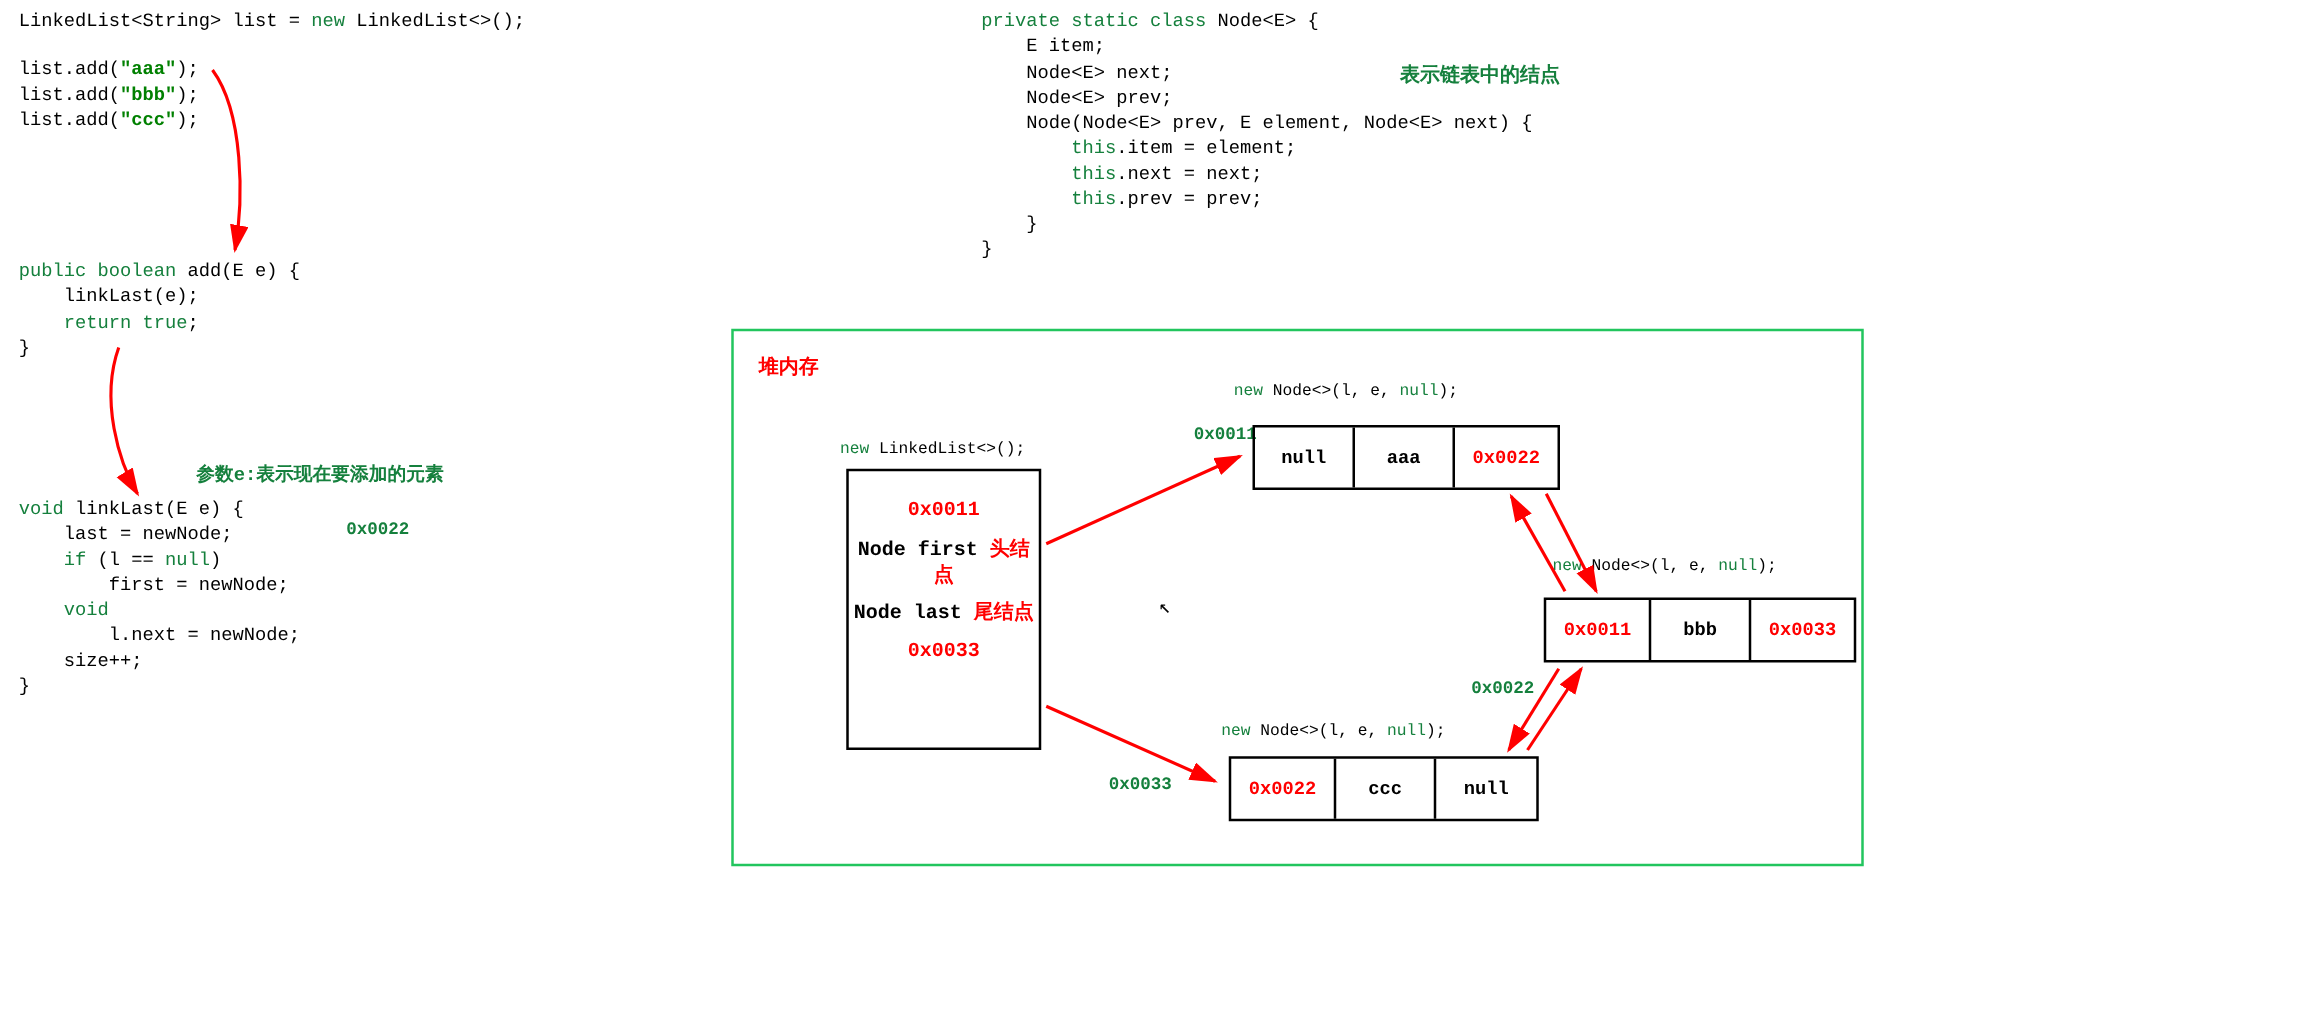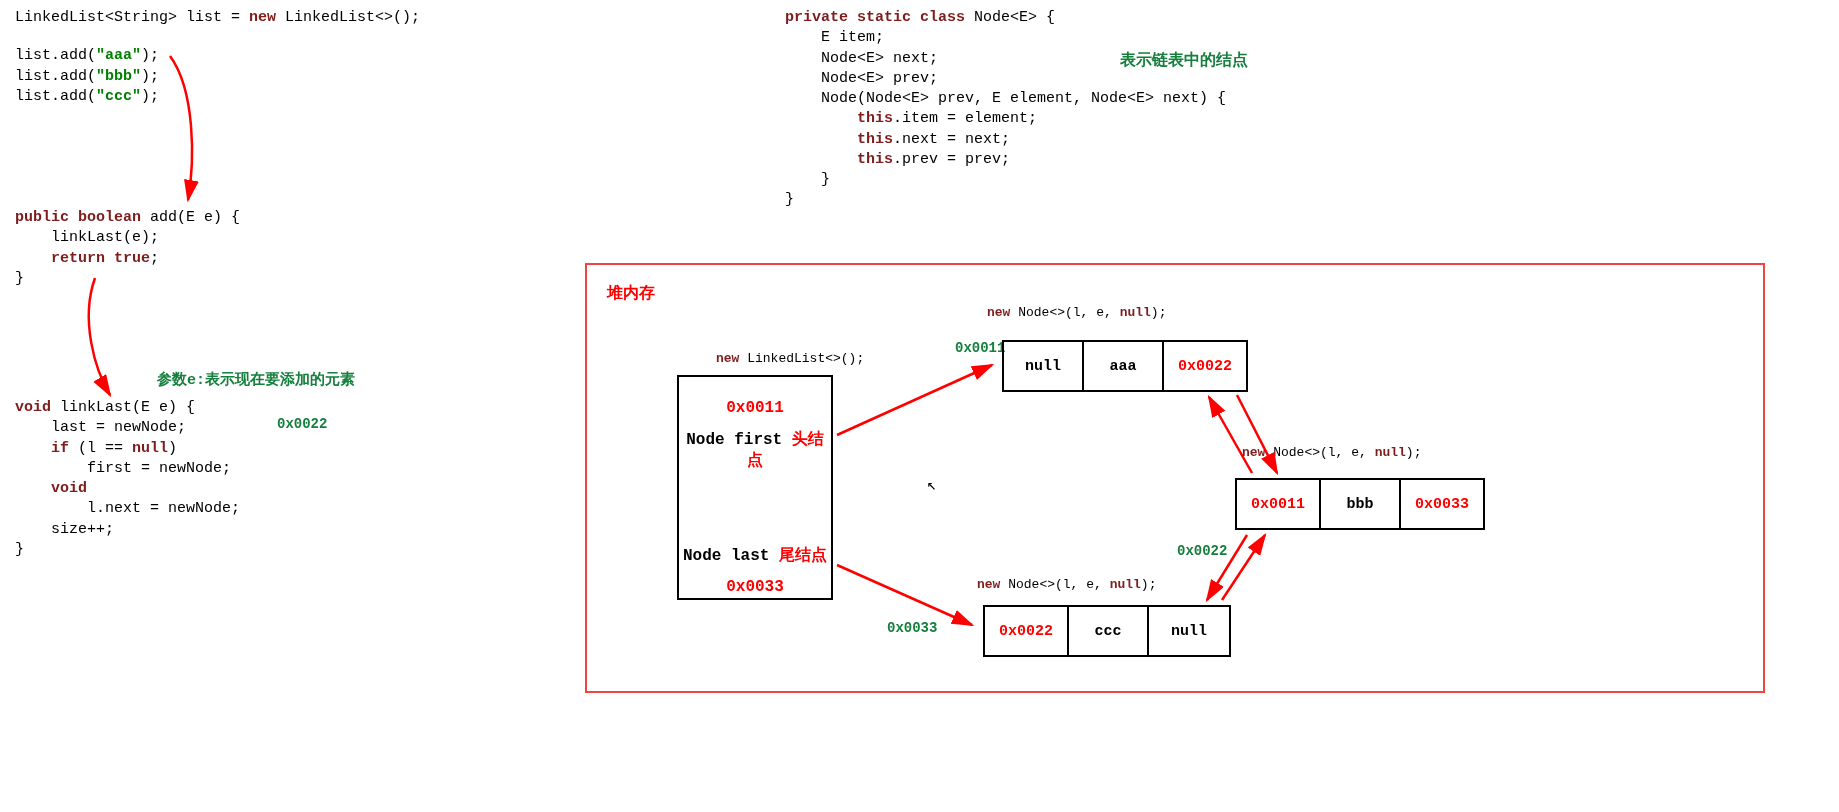--- a/index.html
+++ b/index.html
@@ -4,31 +4,31 @@
 <style>
   * { box-sizing: border-box; margin: 0; padding: 0; }
   body { 
     font-family: Consolas, 'Courier New', monospace; 
     font-size: 15px; 
     background: #fff;
     width: 1839px;
     height: 812px;
     position: relative;
   }
-  .kw { color: #7f1d1d; font-weight: bold; }
+  .kw { color: #15803d; font-weight: normal; }
   .str { color: #008000; font-weight: bold; }
   .code-line { white-space: pre; line-height: 1.35; }
   .region { position: absolute; }
   
   
   .heap-box { 
     position: absolute; 
-    border: 2px solid #ef4444; 
+    border: 2px solid #22c55e; 
     left: 585px; top: 263px; 
-    width: 1180px; height: 430px; 
+    width: 906px; height: 430px; 
   }
   .heap-title { color: #ff0000; font-weight: bold; font-size: 16px; }
   
   
   .ll-box { 
     position: absolute; 
     border: 2px solid #000; 
     left: 90px; top: 110px; 
     width: 156px; height: 225px; 
     text-align: center;
@@ -92,26 +92,26 @@
   <div class="code-line"><span class="kw">        this</span><span>.next = next;</span></div>
   <div class="code-line"><span class="kw">        this</span><span>.prev = prev;</span></div>
   <div class="code-line">    }</div>
   <div class="code-line">}</div>
 </div>
 <div class="annot" style="left:1120px; top:50px; font-size:16px;">表示链表中的结点</div>
 
 <div class="heap-box">
   <div class="heap-title" style="position:absolute; left:20px; top:18px;">堆内存</div>
 
-  <div class="code-inline" style="left:85px; top:86px;margin-left:44px;"><span class="kw">new</span><span> LinkedList&lt;&gt;();</span></div>
+  <div class="code-inline" style="left:85px; top:86px;"><span class="kw">new</span><span> LinkedList&lt;&gt;();</span></div>
 
   <div class="ll-box">
     <div class="ll-row red-sm" style="margin-top:18px;">0x0011</div>
     <div class="ll-row" style="margin-top:4px;"><span>Node first</span> <span class="red-sm">头结点</span></div>
-    <div class="ll-row" style="margin-top:66px;"><span>Node last</span> <span class="red-sm">尾结点</span></div>
+    <div class="ll-row" style=""><span>Node last</span> <span class="red-sm">尾结点</span></div>
     <div class="ll-row red-sm" style="margin-top:4px;">0x0033</div>
   </div>
 
   <div class="code-inline" style="left:400px; top:40px;"><span class="kw">new</span><span> Node&lt;&gt;(l, e, </span><span class="kw">null</span><span>);</span></div>
   <div class="annot" style="left:368px; top:75px;">0x0011</div>
   <div class="node-box" style="left:415px; top:75px;">
     <div class="node-cell">null</div>
     <div class="node-cell">aaa</div>
     <div class="node-cell addr">0x0022</div>
   </div>

